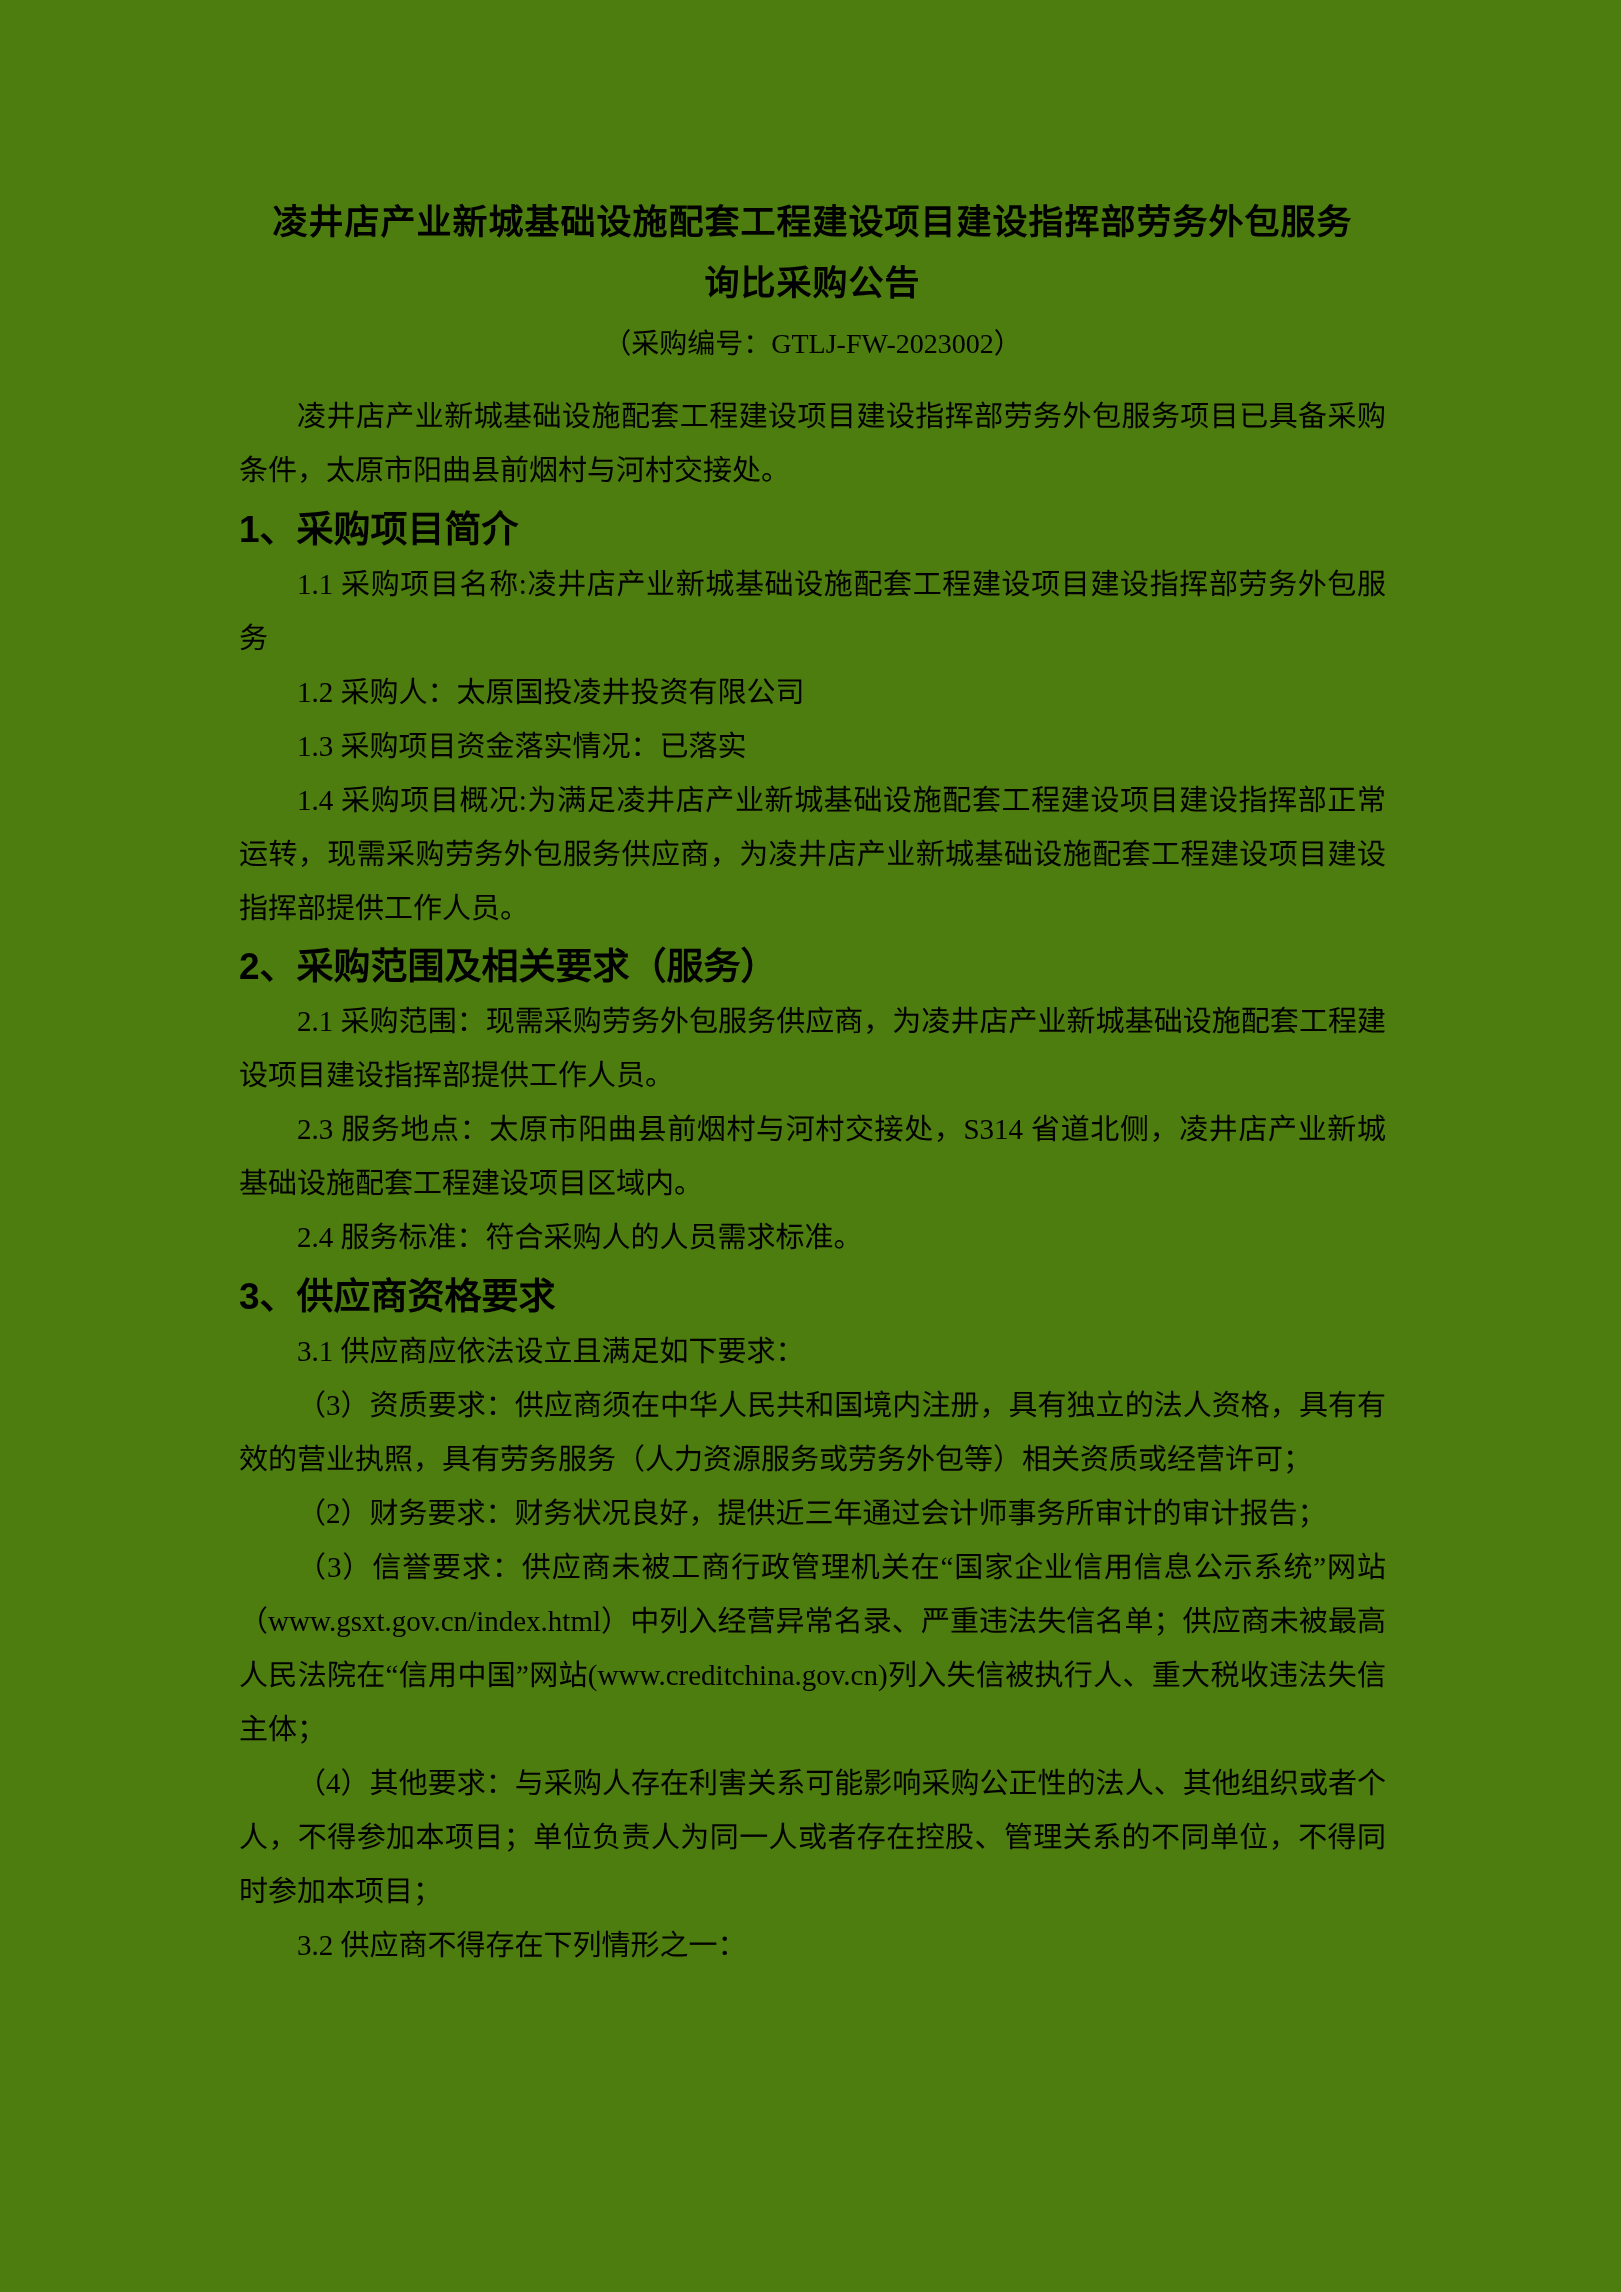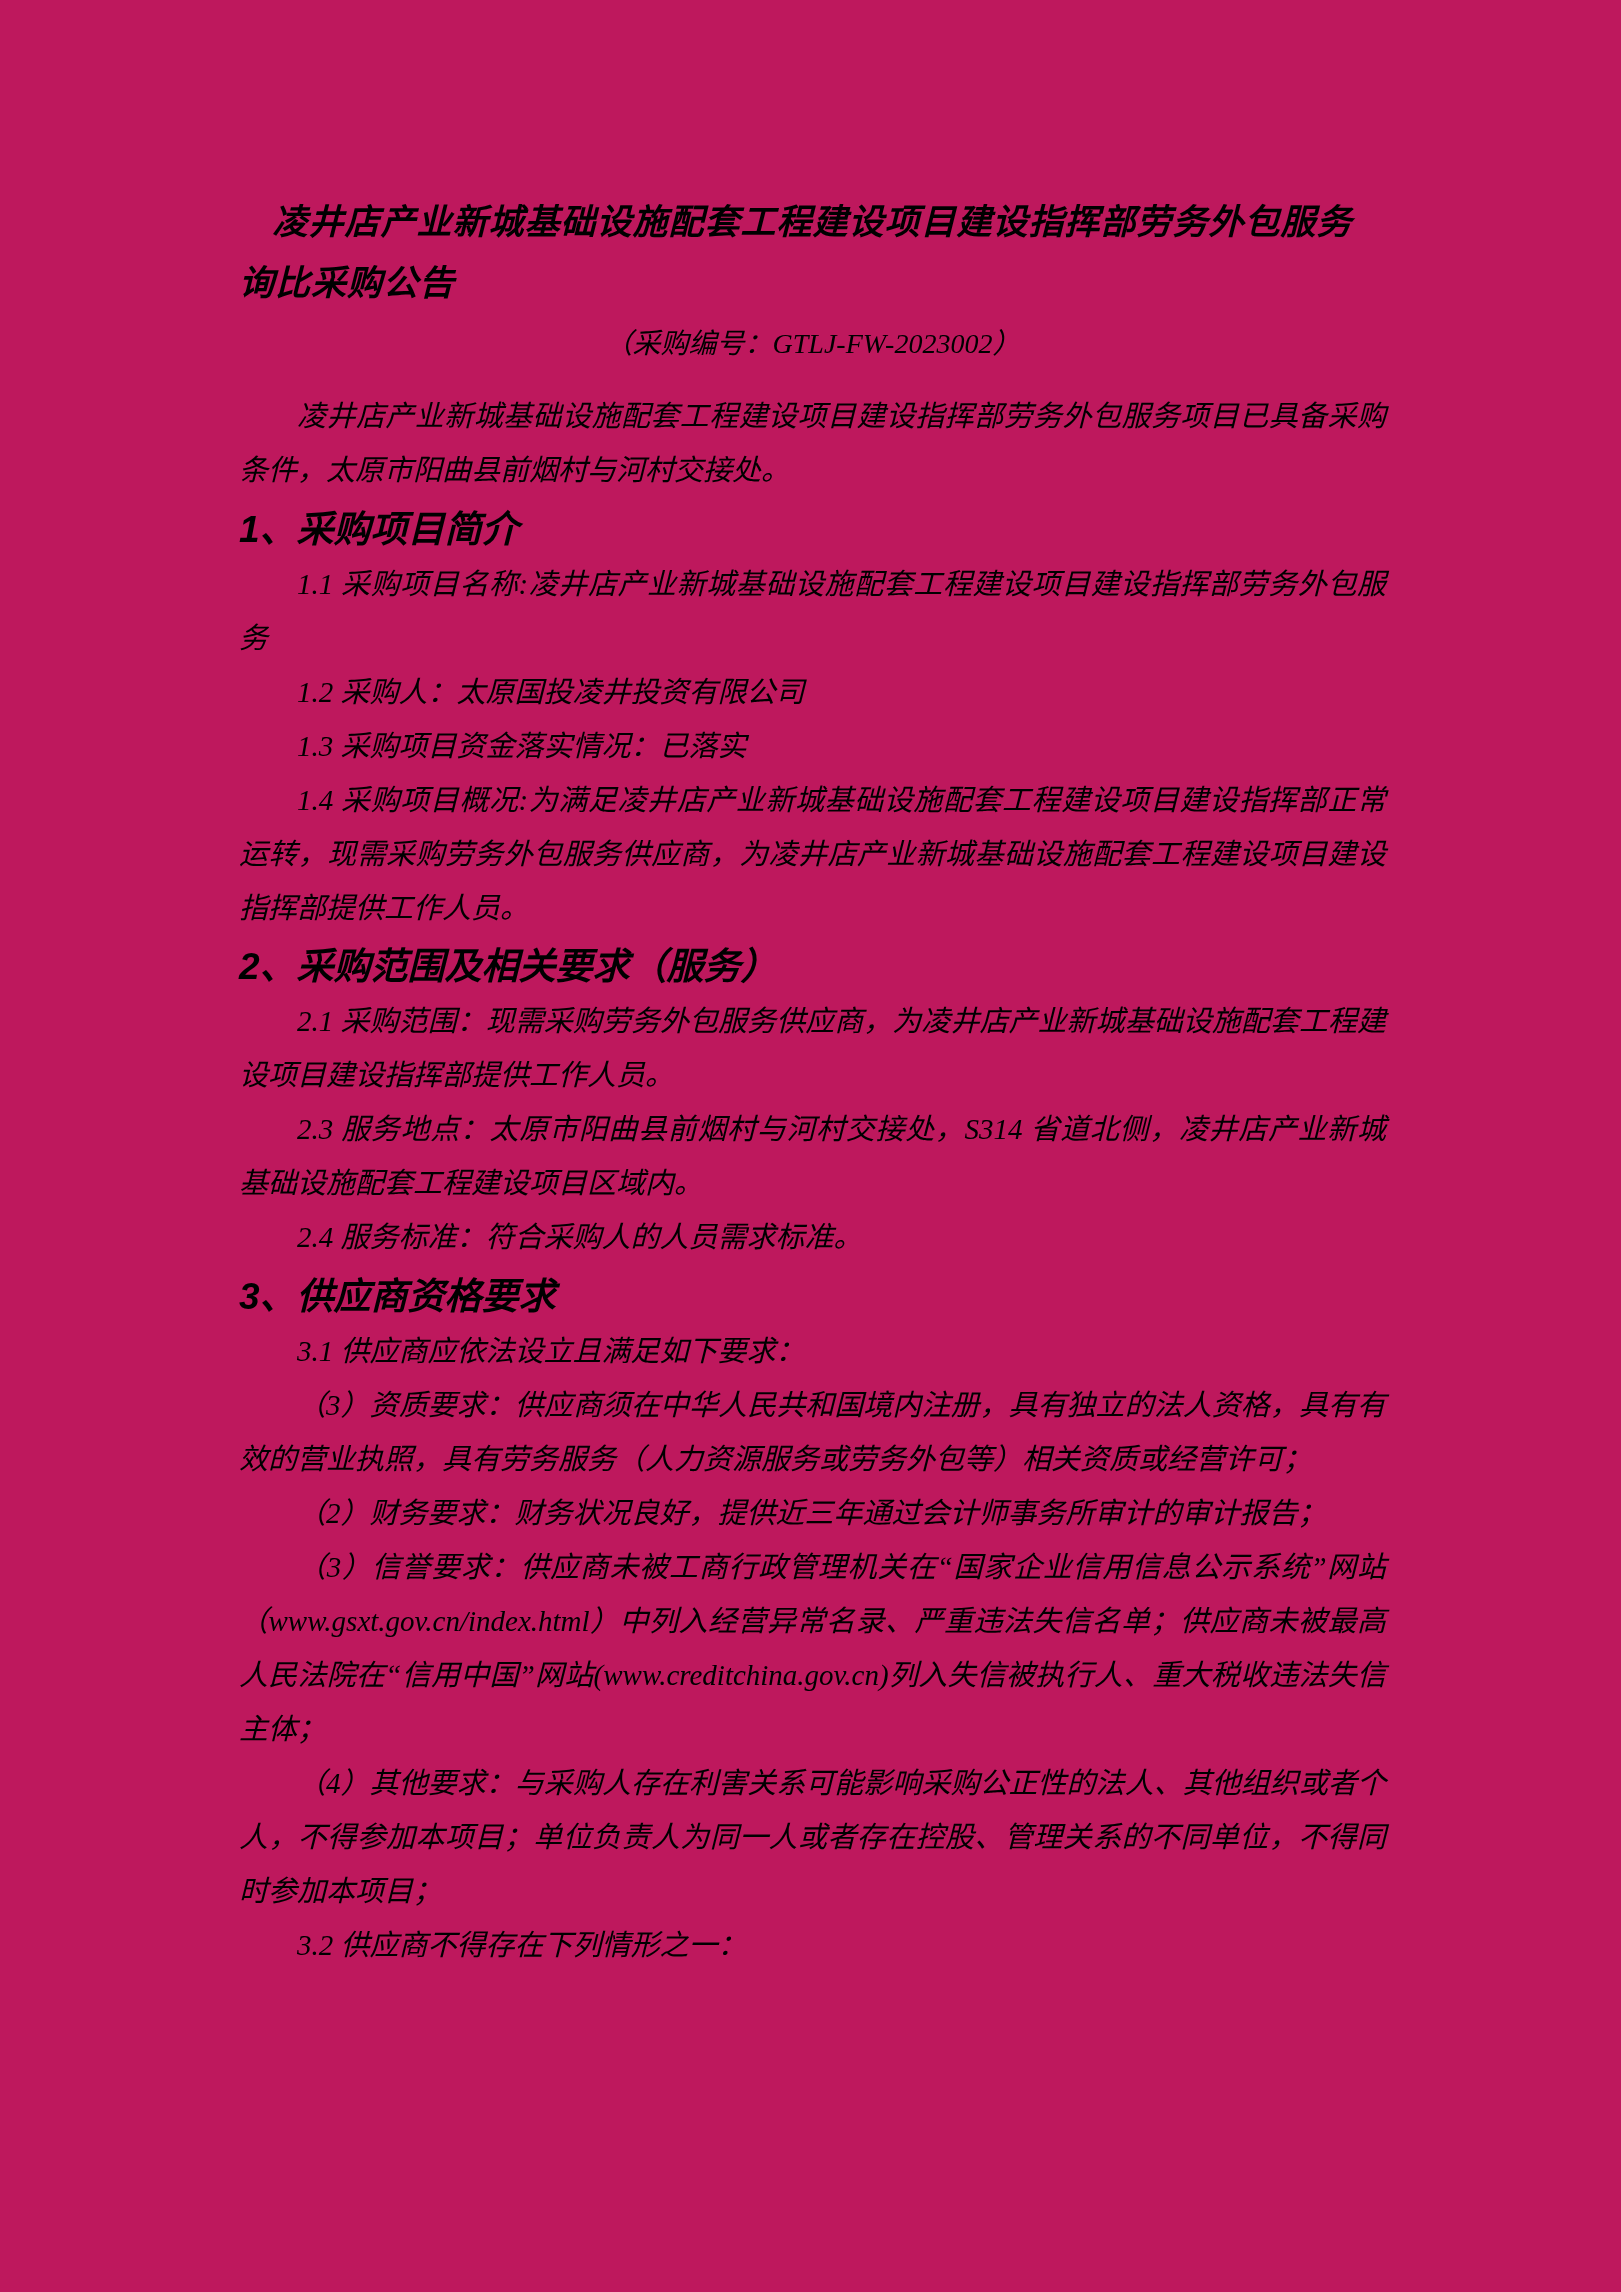--- a/index.html
+++ b/index.html
@@ -5,42 +5,41 @@
   html, body {
     margin: 0;
     padding: 0;
     background: #ffffff;
   }
   .page {
     position: relative;
     width: 1621px;
     height: 2293px;
     box-sizing: border-box;
-    background: #be185d;
+    background: #4d7c0f;
     color: #000000;
     padding: 192px 235px 0 239px;
     font-family: "Liberation Serif", "DejaVu Serif", serif;
     overflow: hidden;
-    font-style: italic;
   }
   .doc-title {
     margin: 0;
     font-size: 35px;
     line-height: 61px;
     font-weight: bold;
     text-align: center;
     font-family: "Liberation Serif", "DejaVu Serif", serif;
     letter-spacing: 1px;
   }
   .doc-subtitle {
     margin: 0;
     font-size: 35px;
     line-height: 61px;
     font-weight: bold;
-    text-align: left;
+    text-align: center;
     font-family: "Liberation Serif", "DejaVu Serif", serif;
     letter-spacing: 1px;
   }
   .doc-number {
     margin: 0 0 15.7px 0;
     font-size: 28px;
     line-height: 59px;
     font-weight: normal;
     text-align: center;
   }

